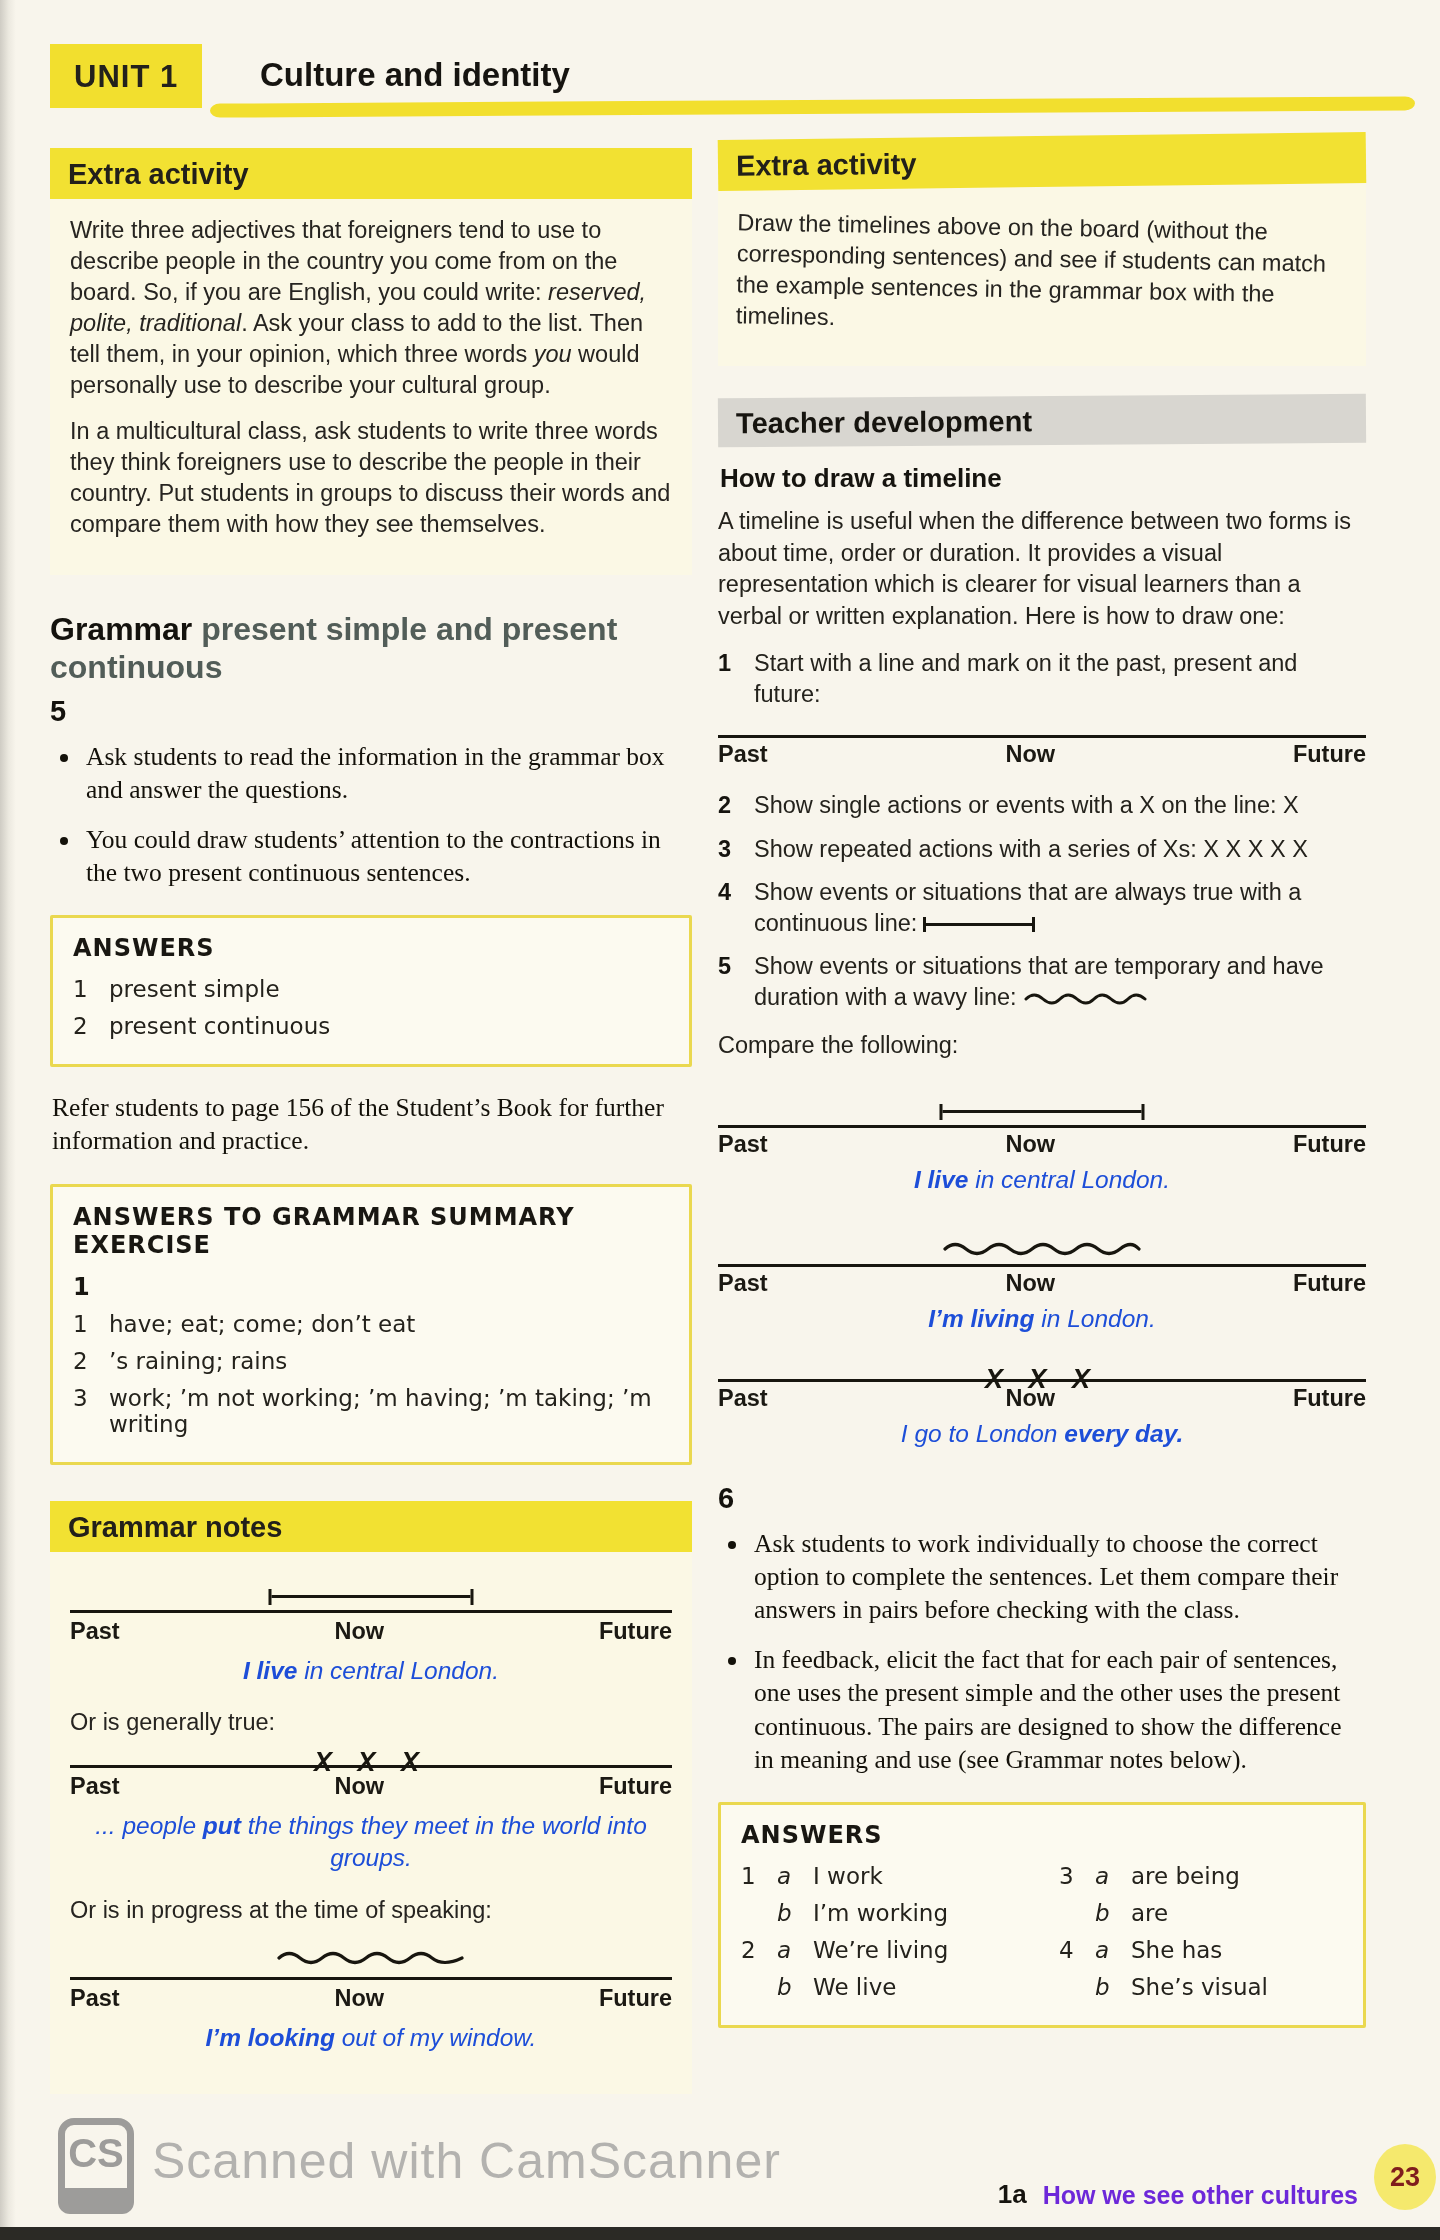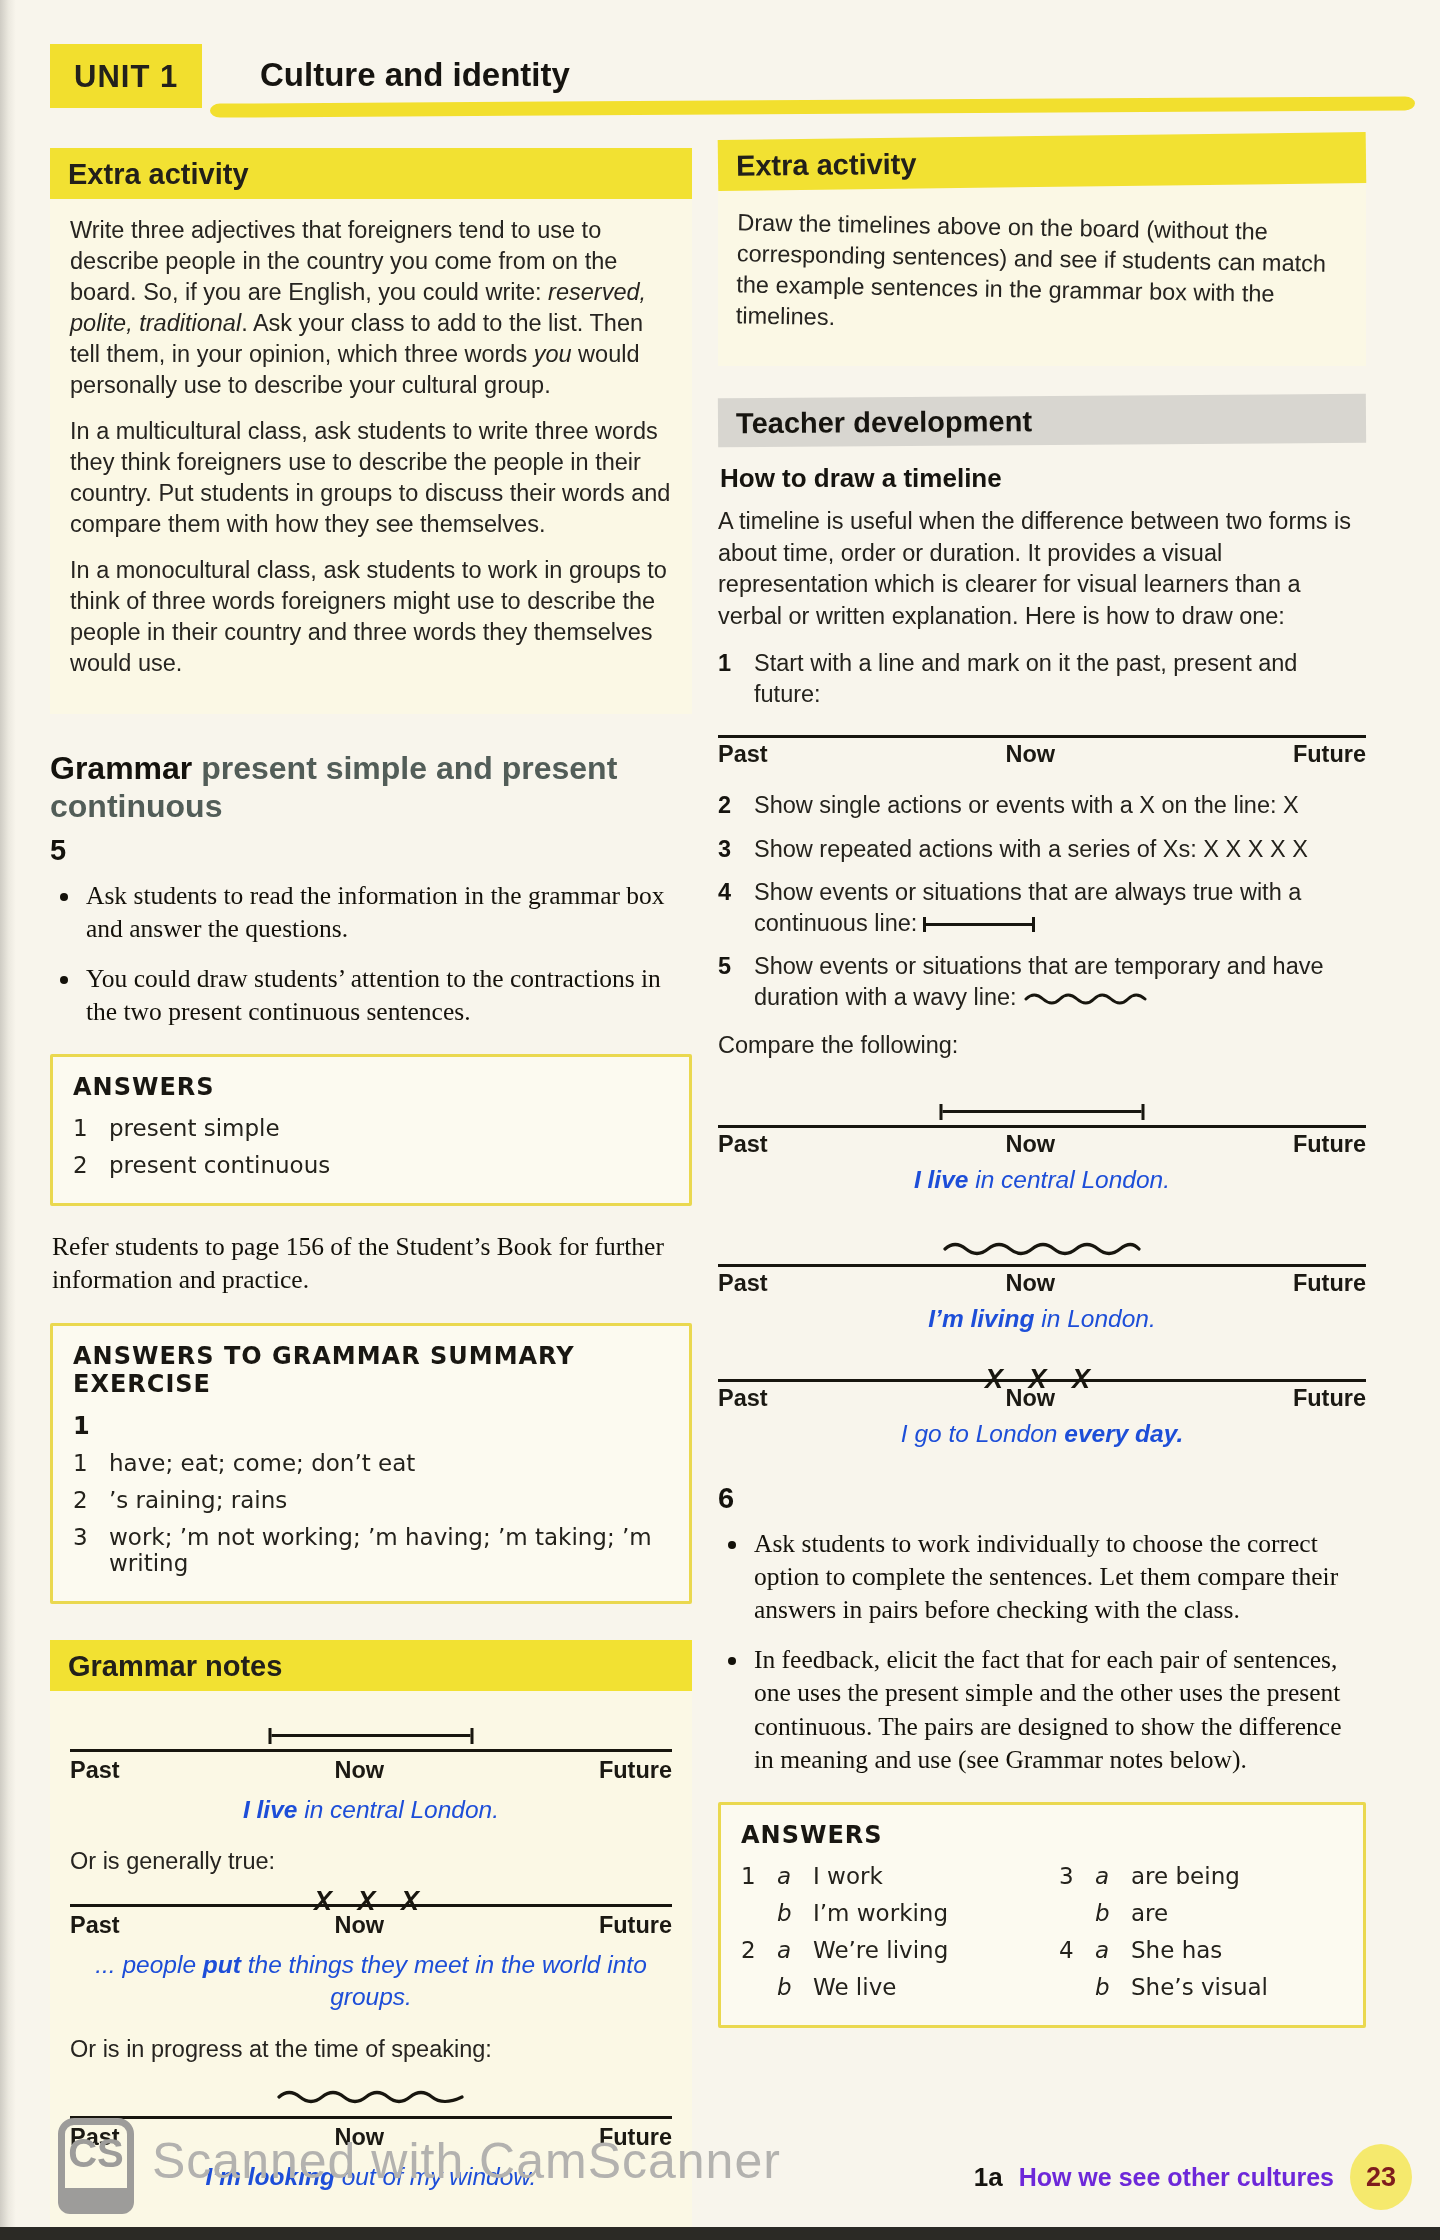--- a/index.html
+++ b/index.html
@@ -90,21 +90,21 @@
   .timeline.compare{margin:30px 0 34px;}
 
   
   .footer{position:absolute;left:0;top:2104px;width:100%;height:130px;}
   .cs-logo{position:absolute;left:58px;top:14px;width:76px;height:96px;
     border:7px solid #9d9c9a;border-radius:16px;color:#9d9c9a;font-weight:bold;
     font-size:40px;display:flex;justify-content:center;align-items:flex-start;padding-top:6px;}
   .cs-logo::after{content:"";position:absolute;left:-7px;right:-7px;bottom:-7px;height:26px;
     background:#9d9c9a;border-radius:0 0 12px 12px;}
   .scan-text{position:absolute;left:152px;top:28px;font-size:50px;color:#b3b2af;letter-spacing:1px;}
-  .page-ref{position:absolute;right:28px;top:40px;display:flex;align-items:center;gap:16px;}
+  .page-ref{position:absolute;right:4px;top:40px;display:flex;align-items:flex-end;gap:16px;}
   .ref-num{font-weight:bold;font-size:26px;color:#16140f;}
   .ref-title{font-weight:bold;font-size:25px;color:#6d28d9;}
   .page-circle{width:62px;height:66px;border-radius:50%;background:#f5e96d;
     display:flex;align-items:center;justify-content:center;
     font-weight:bold;font-size:27px;color:#7f1d1d;}
 </style>
 </head>
 <body>
 
 <div class="page">
@@ -116,21 +116,20 @@
     <h1 class="unit-title">Culture and identity</h1>
   </header>
 
   <div class="col-left">
 
     <section class="activity-box">
       <div class="activity-head">Extra activity</div>
       <div class="activity-body">
         <p><span>Write three adjectives that foreigners tend to use to describe people in the country you come from on the board. So, if you are English, you could write: </span><em>reserved, polite, traditional</em><span>. Ask your class to add to the list. Then tell them, in your opinion, which three words </span><em>you</em><span> would personally use to describe your cultural group.</span></p>
         <p>In a multicultural class, ask students to write three words they think foreigners use to describe the people in their country. Put students in groups to discuss their words and compare them with how they see themselves.</p>
-        <p>In a monocultural class, ask students to work in groups to think of three words foreigners might use to describe the people in their country and three words they themselves would use.</p>
       </div>
     </section>
 
     <h2 class="grammar-heading"><span class="gh-word">Grammar</span><span class="gh-topic"> present simple and present continuous</span></h2>
 
     <div class="exercise-num">5</div>
 
     <ul class="serif-bullets">
       <li>Ask students to read the information in the grammar box and answer the questions.</li>
       <li>You could draw students’ attention to the contractions in the two present continuous sentences.</li>

